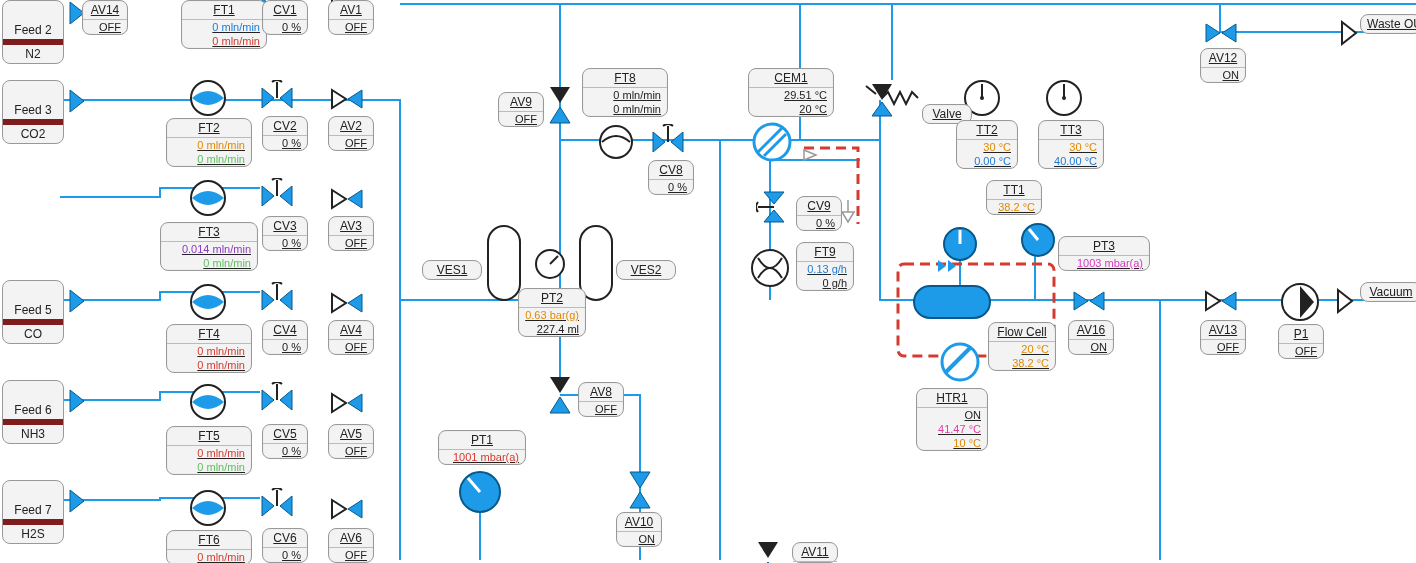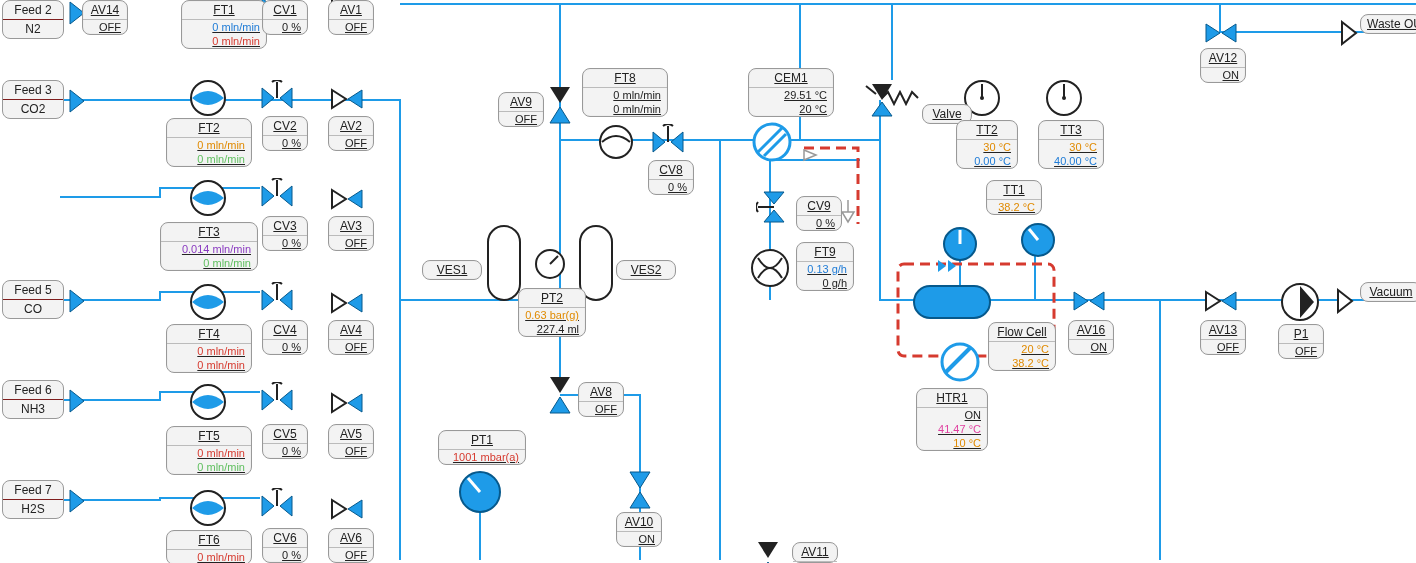--- a/index.html
+++ b/index.html
@@ -7,21 +7,21 @@
   svg.pipes{position:absolute;left:0;top:0;pointer-events:none;}
   .box{position:absolute;background:#f3f3f3;border:1px solid #999;border-radius:8px;box-shadow:0 0 0 1px rgba(0,0,0,0.02) inset;text-decoration:underline;}
   .box .hdr{font-size:12px;color:#222;text-align:center;border-bottom:1px solid #bbb;padding:2px 6px;white-space:nowrap;}
   .box .row{font-size:11px;text-align:right;padding:1px 6px;white-space:nowrap;color:#222;}
   .box.tiny{width:44px;}
   .box.small{width:56px;}
   .box.med{width:84px;}
   .box.wide{width:96px;}
   .feed{position:absolute;background:#f3f3f3;border:1px solid #999;border-radius:8px;width:60px;}
   .feed div{text-align:center;padding:2px 0;font-size:12px;}
-  .feed div:first-child{border-bottom:1px solid #7f1d1d;}
+  .feed div:first-child{border-bottom:6px solid #7f1d1d;margin-top:20px;}
   .sym{position:absolute;}
   .c-orange{color:#e08a00;}
   .c-red{color:#d63a2f;}
   .c-blue{color:#1e7bd6;}
   .c-mag{color:#d63ac0;}
   .c-green{color:#5fbf5f;}
   .c-pink{color:#e040a0;}
   .c-purple{color:#8a3ac0;}
 </style>
 </head>
@@ -473,20 +473,24 @@
     </div>
 <div class="box small" style="left:1038px;top:120px;width:64px">
       <div class="hdr">TT3</div>
       <div class="row"><span class="c-orange">30 °C</span></div>
       <div class="row"><span class="c-blue">40.00 °C</span></div>
     </div>
 <div class="box small" style="left:986px;top:180px;width:54px">
       <div class="hdr">TT1</div>
       <div class="row"><span class="c-orange">38.2 °C</span></div>
     </div>
+<div class="box" style="left:1058px;top:236px;width:90px">
+      <div class="hdr">PT3</div>
+      <div class="row"><span class="c-mag">1003 mbar(a)</span></div>
+    </div>
 <div class="box" style="left:988px;top:322px;width:66px">
       <div class="hdr">Flow Cell</div>
       <div class="row"><span class="c-orange">20 °C</span></div>
       <div class="row"><span class="c-orange">38.2 °C</span></div>
     </div>
 <div class="box" style="left:916px;top:388px;width:70px">
       <div class="hdr">HTR1</div>
       <div class="row">ON</div>
       <div class="row"><span class="c-pink">41.47 °C</span></div>
       <div class="row"><span class="c-orange">10 °C</span></div>

